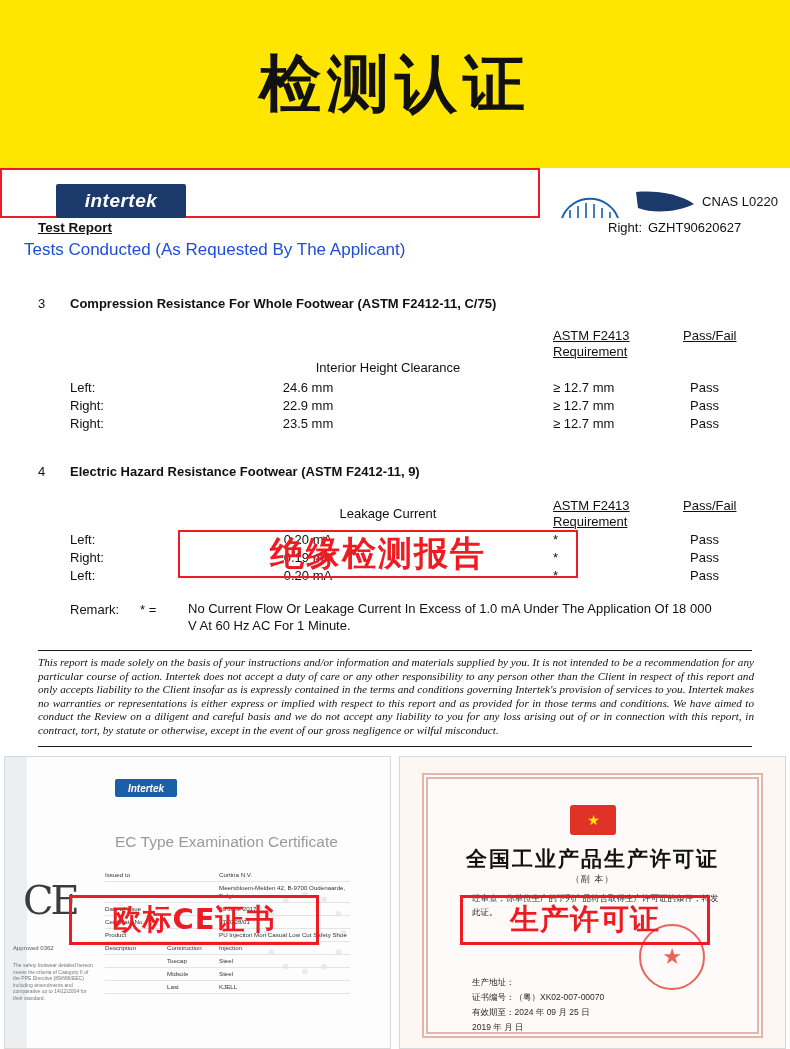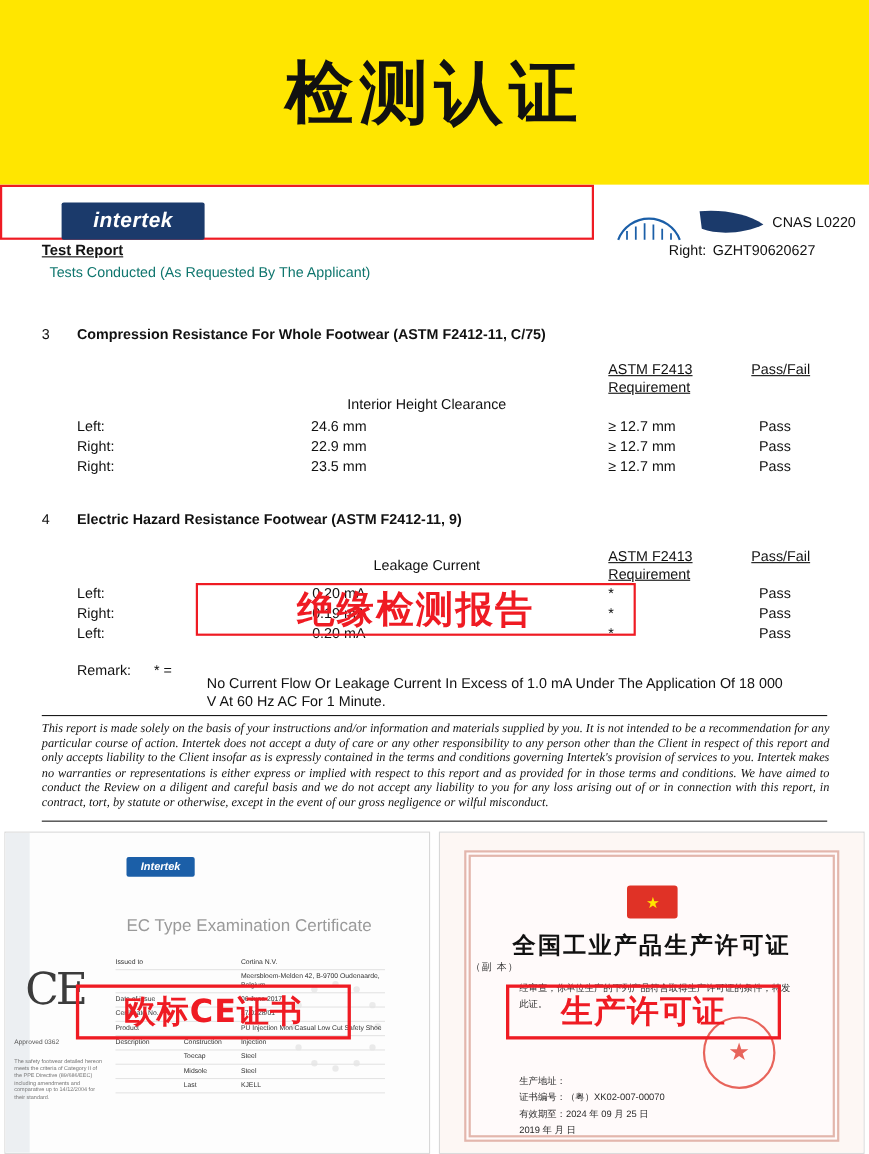--- a/index.html
+++ b/index.html
@@ -70,22 +70,22 @@
     font-size: 13px; color: #111;
     width: 130px;
   }
 
   .test-report-head {
     position: absolute; left: 38px; top: 52px;
     font-size: 13.5px; font-weight: 700; color: #111;
     text-decoration: underline;
   }
   .test-conducted {
-    position: absolute; left: 45px; top: 72px;
-    font-size: 13px; color: #0f766e;
+    position: absolute; left: 24px; top: 72px;
+    font-size: 17px; color: #1d4ed8;
   }
 
   .sec { position: absolute; left: 0; width: 790px; }
   .sec-num { position: absolute; left: 38px; font-size: 13px; color: #111; }
   .sec-title { position: absolute; left: 70px; font-size: 13px; color: #111; font-weight: bold; }
 
   .col-head-mid {
     position: absolute; font-size: 13px; color: #111; text-align: center;
   }
   .col-head-req {
@@ -97,21 +97,21 @@
     text-decoration: underline;
   }
 
   .row-label { position: absolute; left: 70px; font-size: 13px; color: #111; }
   .row-val   { position: absolute; left: 248px; width: 120px; text-align: center; font-size: 13px; color: #111; }
   .row-req   { position: absolute; left: 553px; width: 110px; font-size: 13px; color: #111; }
   .row-pf    { position: absolute; left: 690px; font-size: 13px; color: #111; }
 
   .remark-label { position: absolute; left: 70px; font-size: 13px; color: #111; }
   .remark-star  { position: absolute; left: 140px; font-size: 13px; color: #111; }
-  .remark-text  { position: absolute; left: 188px; width: 530px; font-size: 13px; color: #111; line-height: 17px; margin-top: 12px; }
+  .remark-text  { position: absolute; left: 188px; width: 530px; font-size: 13px; color: #111; line-height: 17px; }
 
   .rule { position: absolute; left: 38px; width: 714px; height: 1px; background: #1a1a1a; }
 
   .disclaimer {
     position: absolute; left: 38px; width: 716px;
     font-family: "Liberation Serif", serif;
     font-style: italic;
     font-size: 11.2px;
     line-height: 13.6px;
     color: #111;
@@ -215,21 +215,21 @@
     color: #ffe600; font-size: 14px; letter-spacing: -2px;
   }
   .cn-title {
     position: absolute; left: 0; right: 0; top: 66px;
     text-align: center;
     font-family: "DejaVu Sans", sans-serif;
     font-weight: 700; font-size: 21px; color: #111; letter-spacing: 2px;
   }
   .cn-sub {
     position: absolute; left: 0; right: 0; top: 94px;
-    text-align: left; font-size: 9px; color: #333; letter-spacing: 1px;
+    text-align: center; font-size: 9px; color: #333; letter-spacing: 1px;
   }
   .cn-body {
     position: absolute; left: 44px; right: 34px; top: 112px;
     font-size: 8.5px; color: #2a2a2a; line-height: 14px;
   }
   .cn-fields {
     position: absolute; left: 44px; right: 34px; top: 196px;
     font-size: 8.5px; color: #2a2a2a; line-height: 15px;
   }
   .cn-seal {

